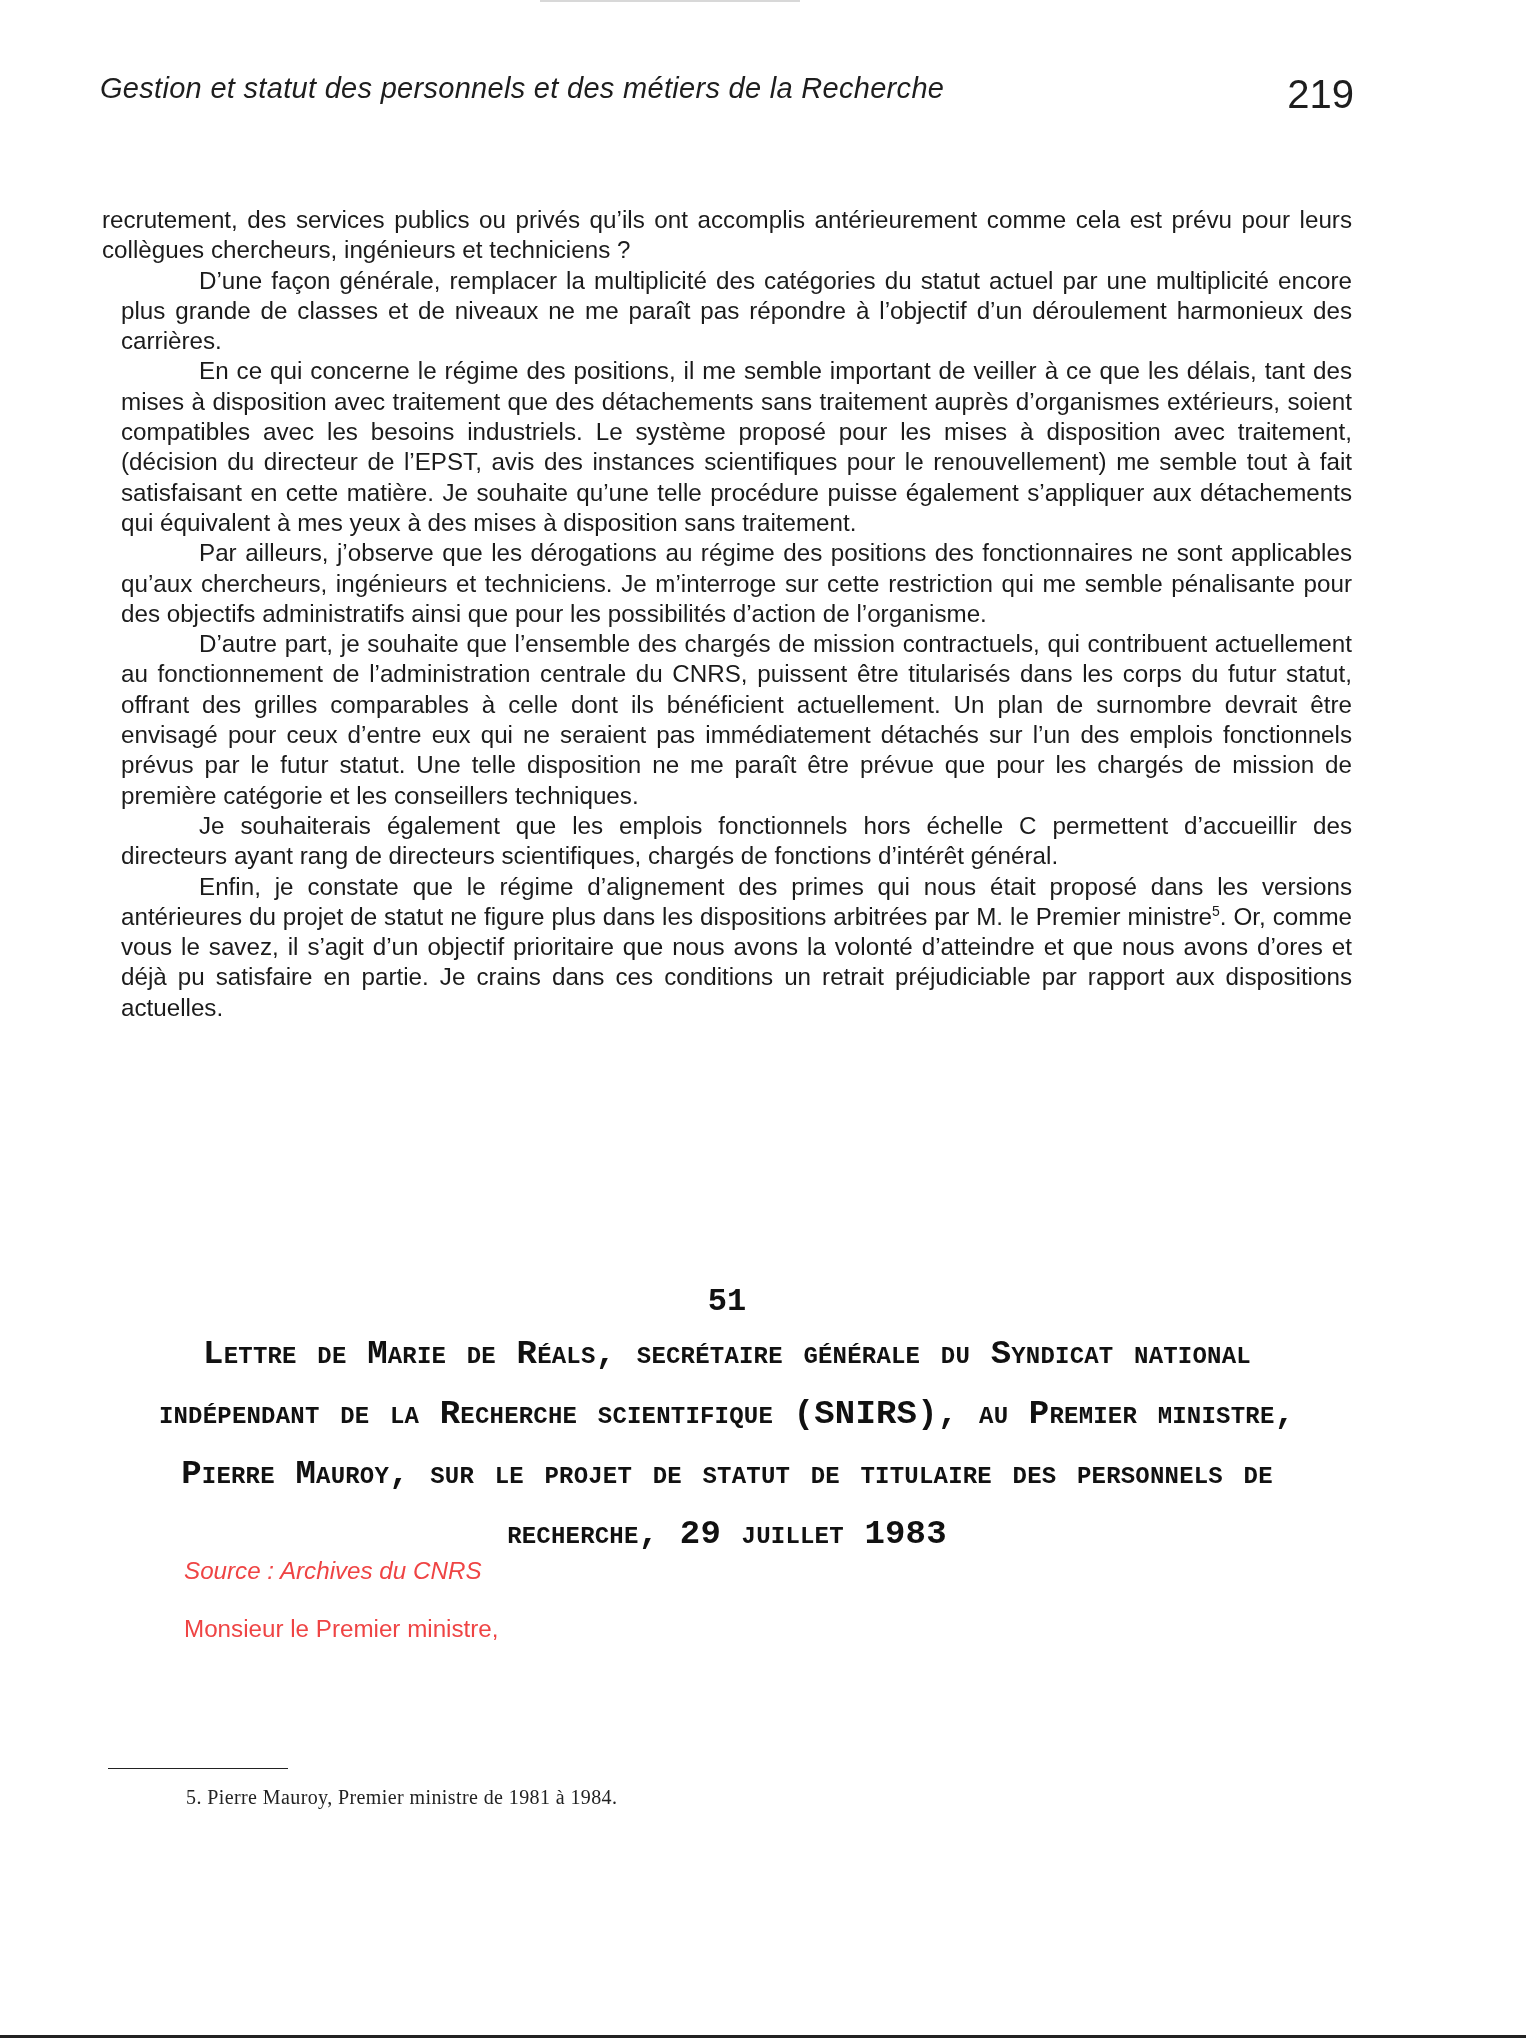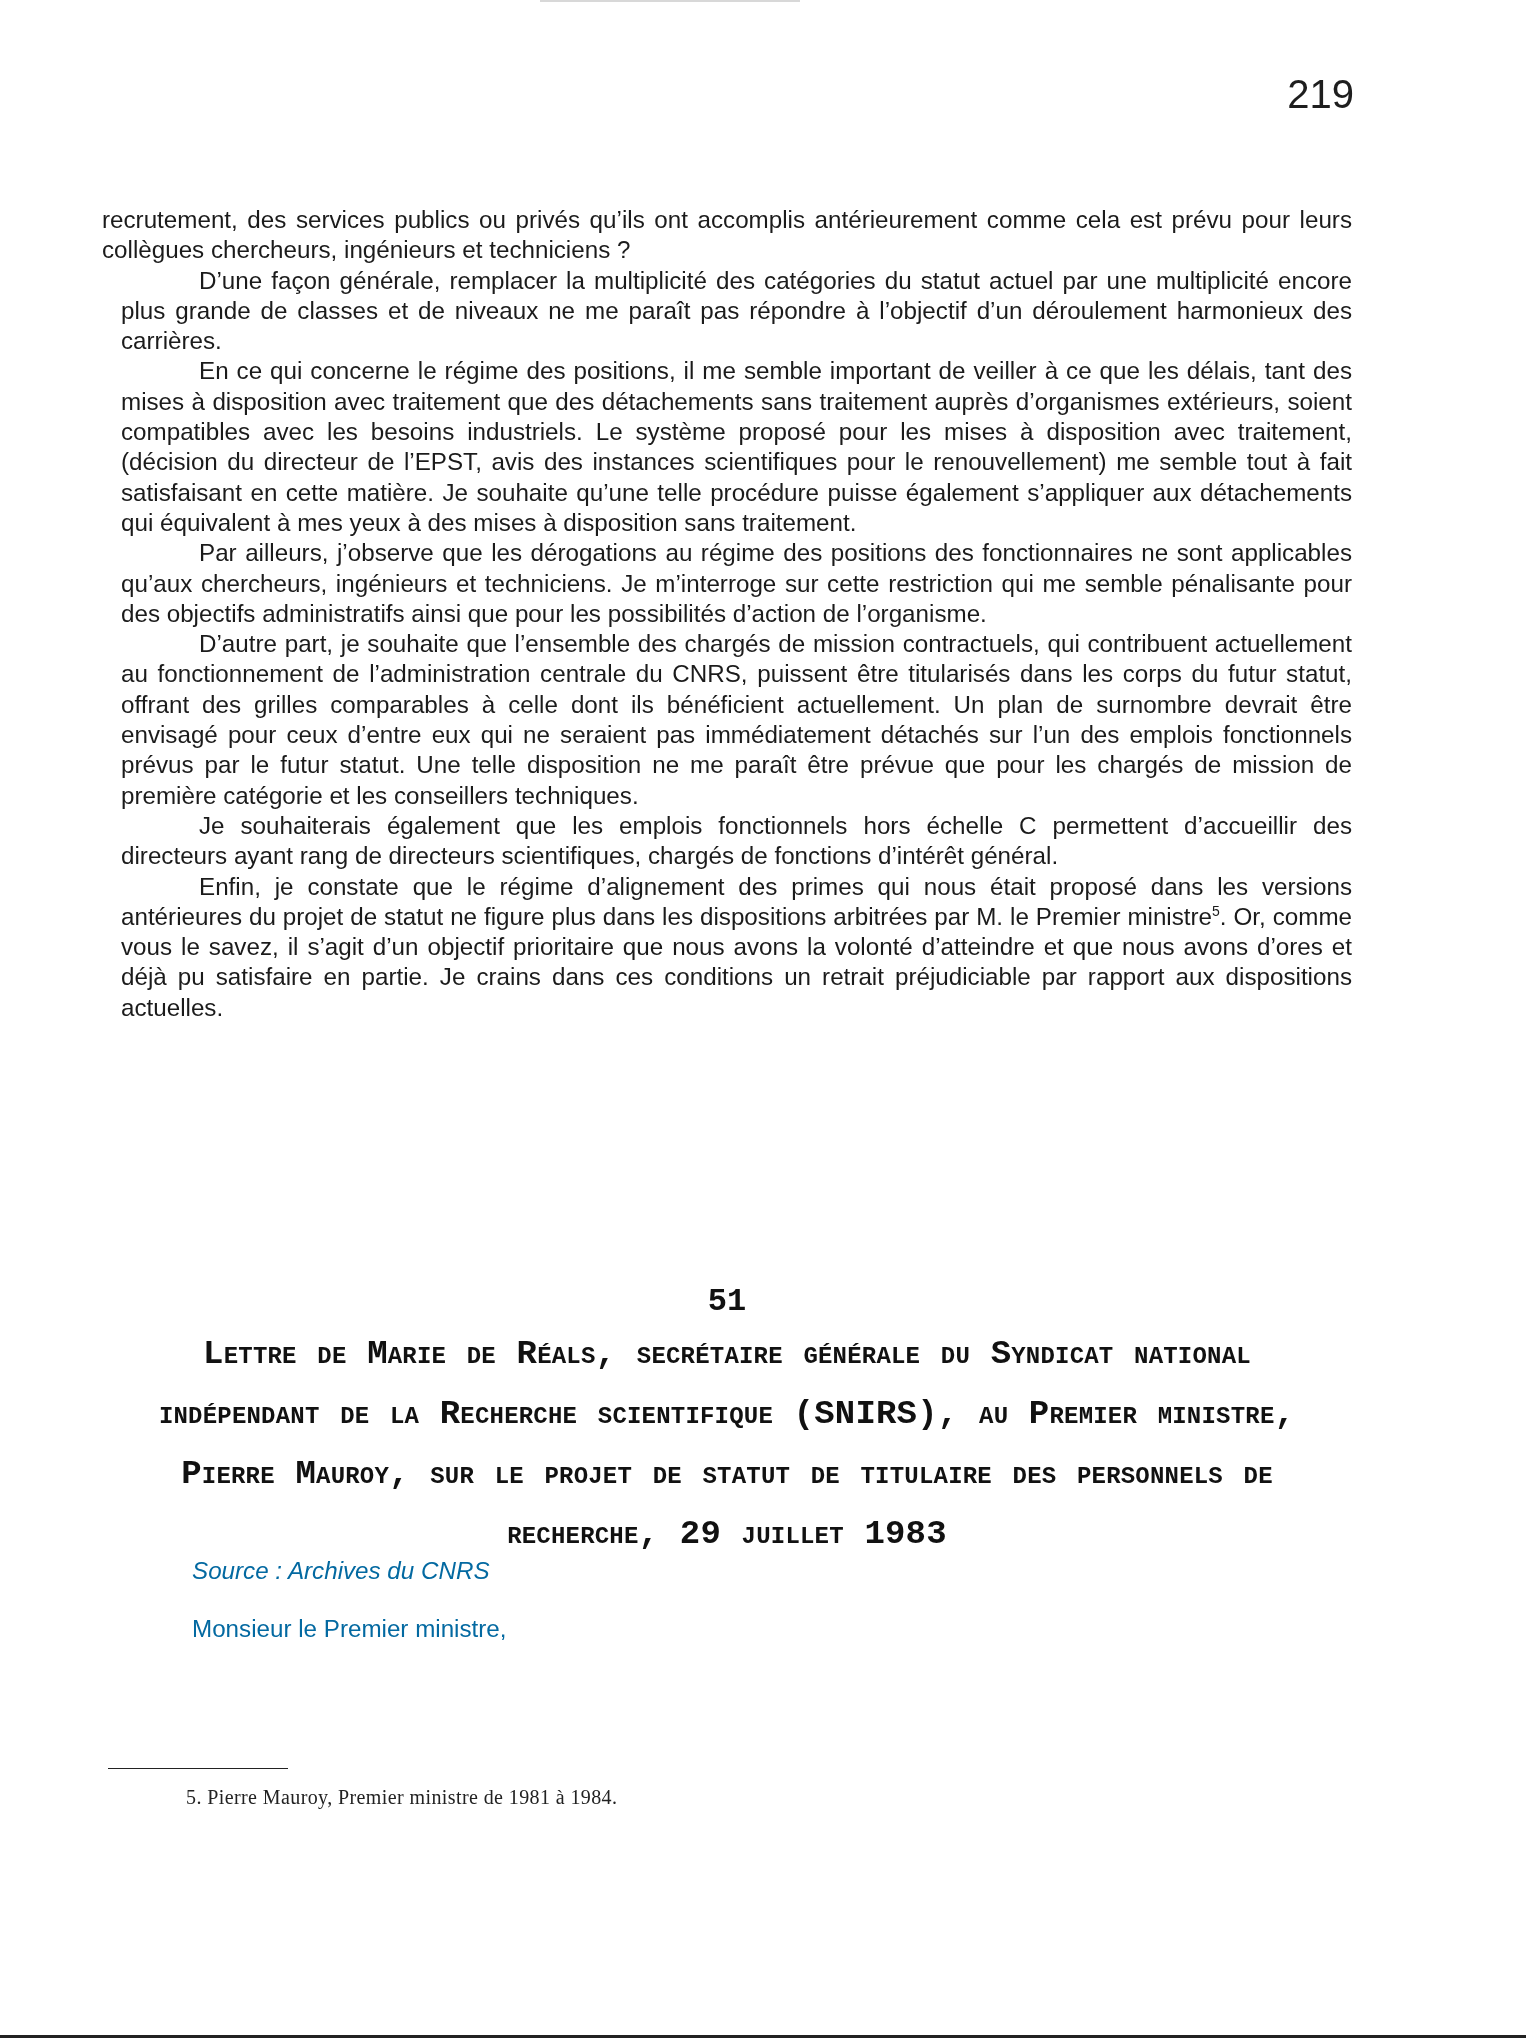--- a/index.html
+++ b/index.html
@@ -103,22 +103,21 @@
       letter-spacing: 0.2px;
       padding: 0 20px;
     }
     .letter {
       position: absolute;
       left: 102px;
       top: 1556px;
       width: 1250px;
       font-size: 24.2px;
       line-height: 30.3px;
-      color: #0369a1;
-      margin-left: 8px;
+      color: #ef4444;
     }
     .source-line {
       margin: 0 0 0 82px;
       font-style: italic;
       height: 30px;
     }
     .salutation {
       margin: 28px 0 0 82px;
       height: 30px;
     }
@@ -144,20 +143,21 @@
       color: #222;
       letter-spacing: 0.4px;
     }
   </style>
 </head>
 <body>
 
 <div class="top-mark"></div>
 
 <header class="running-head">
+  <span class="running-title">Gestion et statut des personnels et des métiers de la Recherche</span>
   <span class="page-number">219</span>
 </header>
 
 <section class="body-text">
   <p class="first">recrutement, des services publics ou privés qu’ils ont accomplis antérieurement comme cela est prévu pour leurs collègues chercheurs, ingénieurs et techniciens ?</p>
   <p class="indent">D’une façon générale, remplacer la multiplicité des catégories du statut actuel par une multiplicité encore plus grande de classes et de niveaux ne me paraît pas répondre à l’objectif d’un déroulement harmonieux des carrières.</p>
   <p class="indent">En ce qui concerne le régime des positions, il me semble important de veiller à ce que les délais, tant des mises à disposition avec traitement que des détachements sans traitement auprès d’organismes extérieurs, soient compatibles avec les besoins industriels. Le système proposé pour les mises à disposition avec traitement, (décision du directeur de l’EPST, avis des instances scientifiques pour le renouvellement) me semble tout à fait satisfaisant en cette matière. Je souhaite qu’une telle procédure puisse également s’appliquer aux détachements qui équivalent à mes yeux à des mises à disposition sans traitement.</p>
   <p class="indent">Par ailleurs, j’observe que les dérogations au régime des positions des fonctionnaires ne sont applicables qu’aux chercheurs, ingénieurs et techniciens. Je m’interroge sur cette restriction qui me semble pénalisante pour des objectifs administratifs ainsi que pour les possibilités d’action de l’organisme.</p>
   <p class="indent">D’autre part, je souhaite que l’ensemble des chargés de mission contractuels, qui contribuent actuellement au fonctionnement de l’administration centrale du CNRS, puissent être titularisés dans les corps du futur statut, offrant des grilles comparables à celle dont ils bénéficient actuellement. Un plan de surnombre devrait être envisagé pour ceux d’entre eux qui ne seraient pas immédiatement détachés sur l’un des emplois fonctionnels prévus par le futur statut. Une telle disposition ne me paraît être prévue que pour les chargés de mission de première catégorie et les conseillers techniques.</p>
   <p class="indent">Je souhaiterais également que les emplois fonctionnels hors échelle C permettent d’accueillir des directeurs ayant rang de directeurs scientifiques, chargés de fonctions d’intérêt général.</p>

